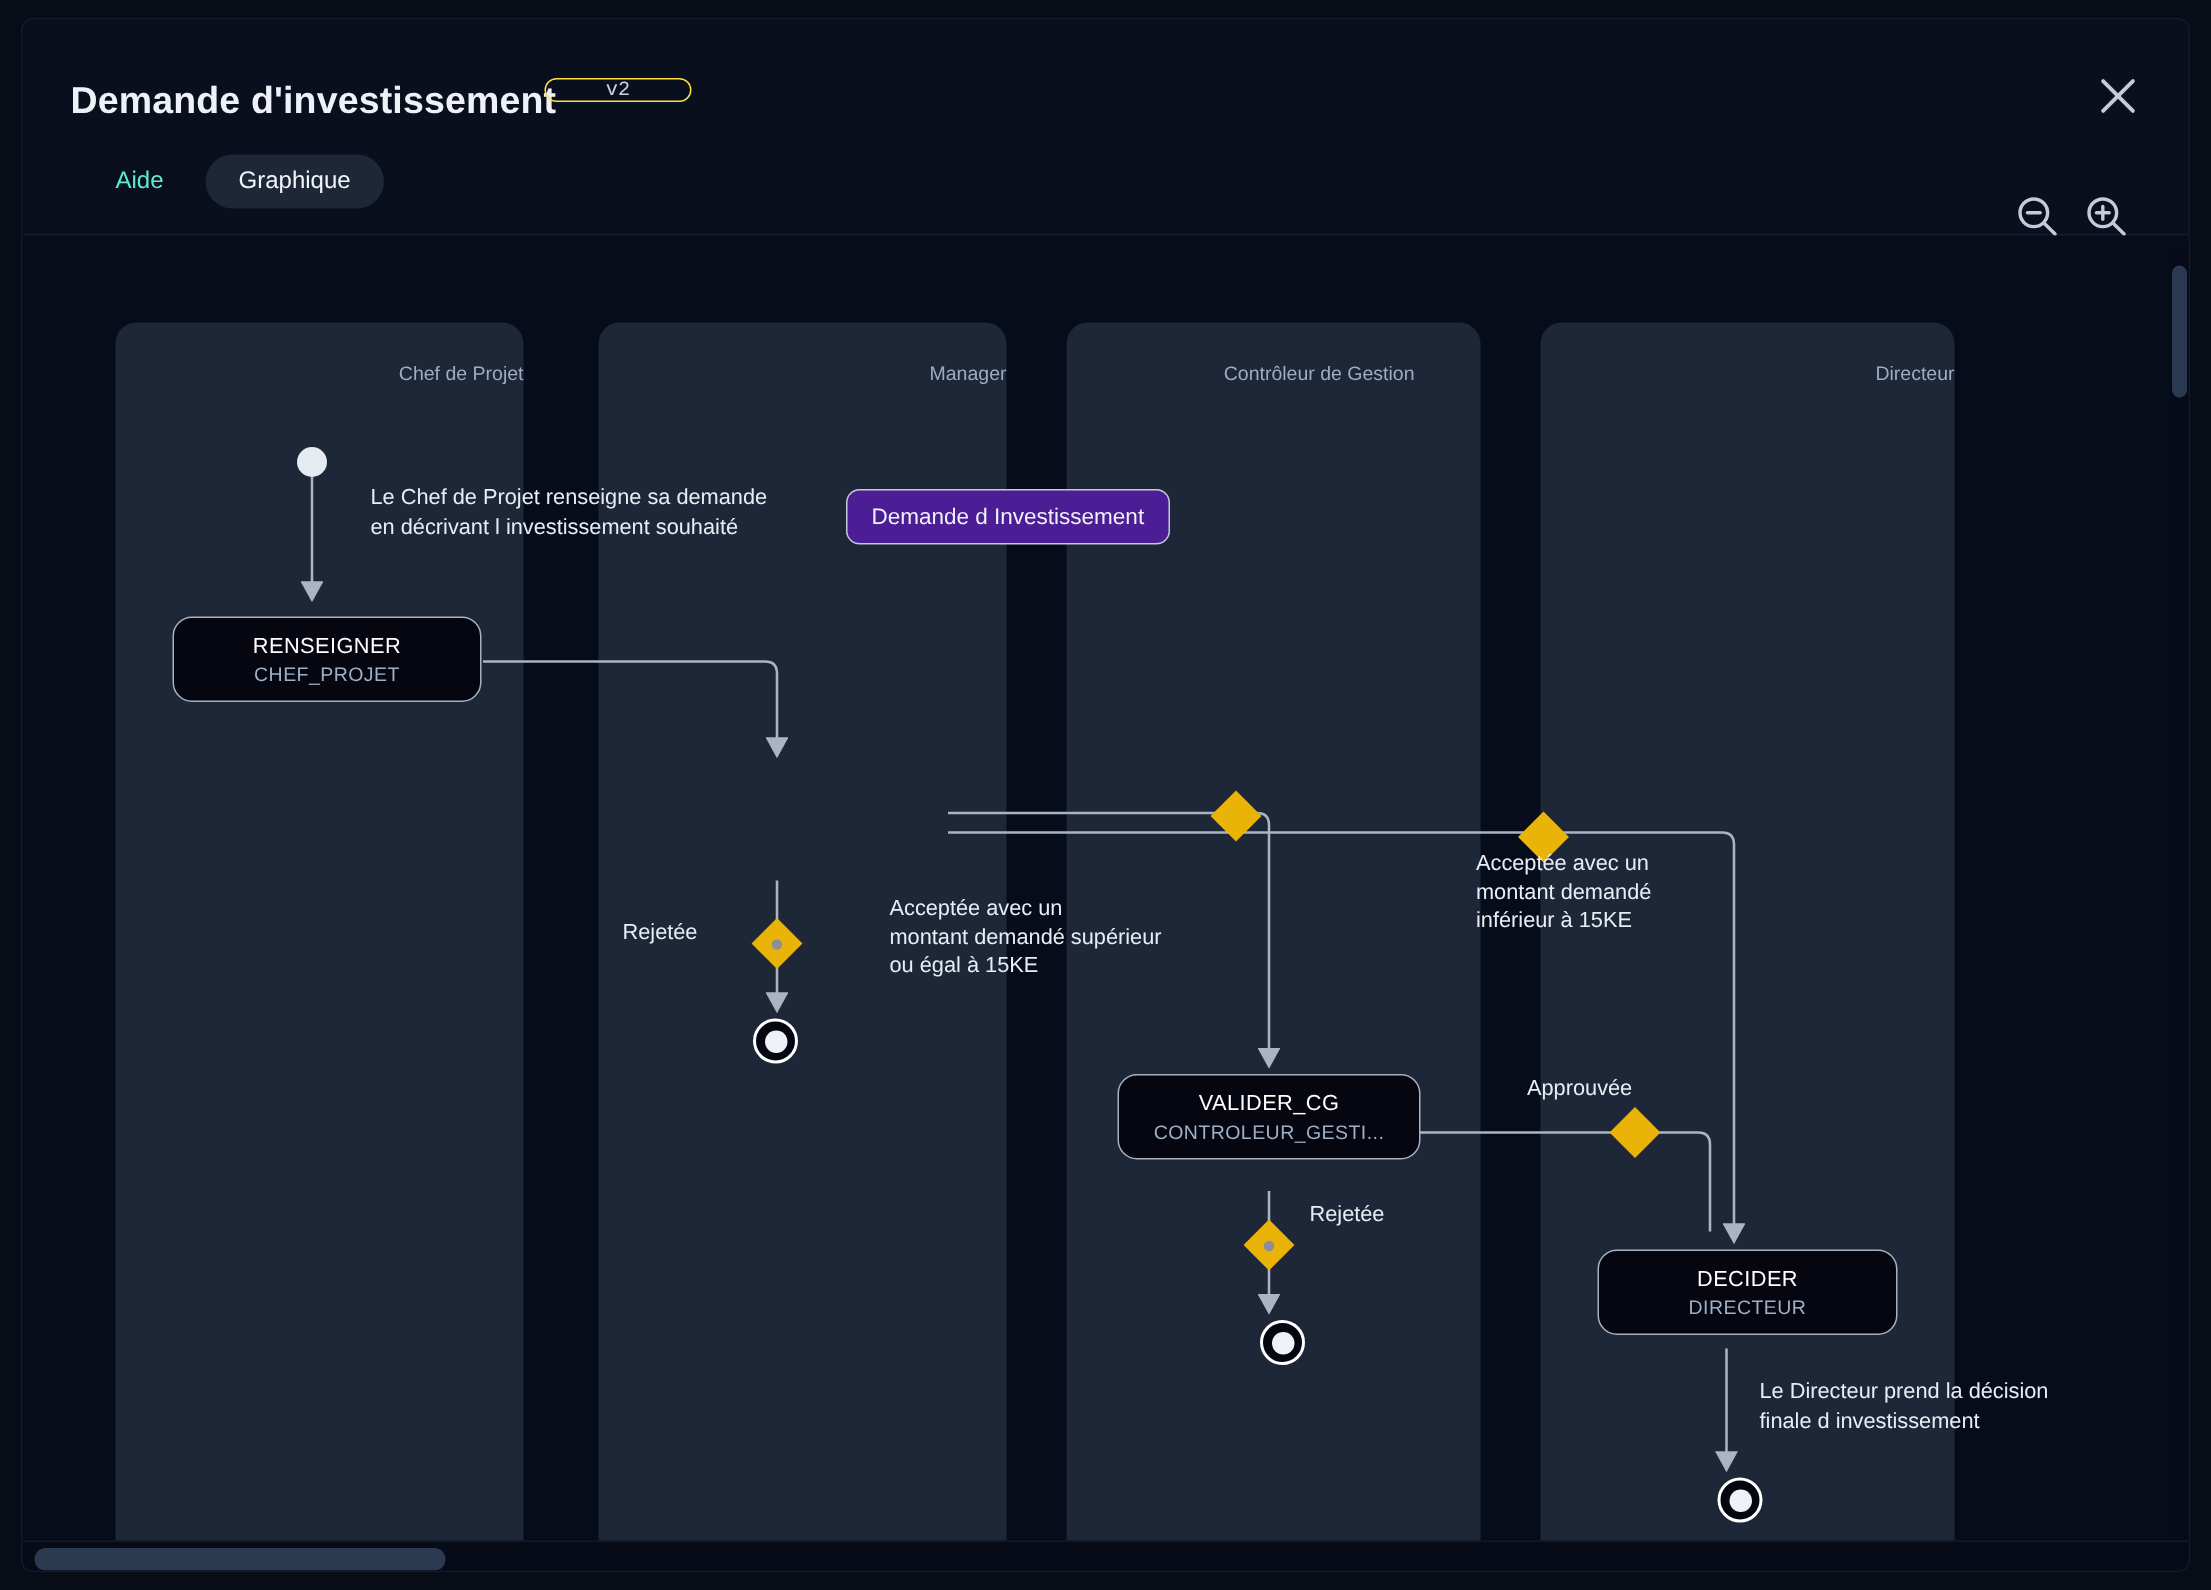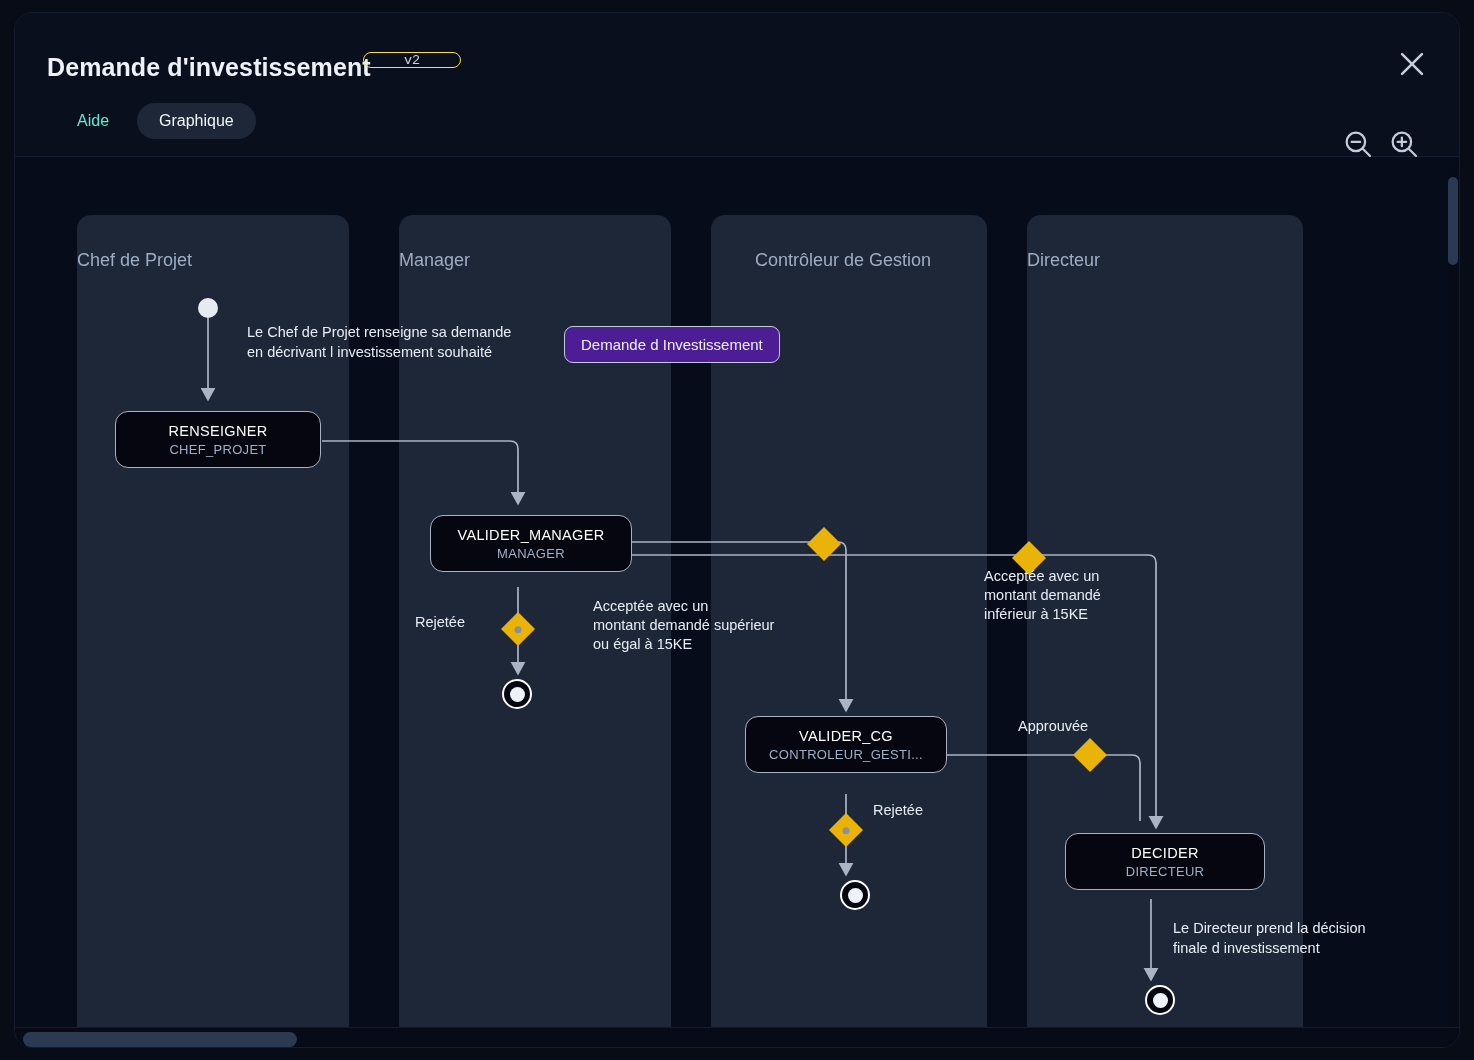--- a/index.html
+++ b/index.html
@@ -8,21 +8,21 @@
     background: #070c17;
     font-family: "Liberation Sans", sans-serif;
     overflow: hidden;
   }
 
   #modal {
     position: absolute;
     left: 14px; top: 12px;
     width: 1446px; height: 1036px;
     background: #0a0f1d;
-    border-radius: 18px;
+    border-radius: 8px;
     border: 1px solid #141b2d;
     overflow: hidden;
   }
 
   
   #header {
     position: absolute;
     left: 0; top: 0; width: 100%; height: 144px;
     background: #0a0f1d;
     border-bottom: 1px solid #161e31;
@@ -69,22 +69,22 @@
   #stage { position: absolute; left: 0; top: 0; width: 1446px; height: 880px; }
 
   
   .lane {
     position: absolute;
     top: 58px; height: 820px;
     background: #1e2737;
     border-radius: 14px 14px 0 0;
   }
   .lane-title {
-    position: absolute; left: 0; top: 36px; width: 100%;
-    text-align: left; font-size: 18px; color: #9dadc4;
+    position: absolute; left: 0; top: 24px; width: 100%;
+    text-align: right; font-size: 13px; color: #9dadc4;
     line-height: 19px;
   }
 
   
   #edges { position: absolute; left: 0; top: 0; width: 1446px; height: 880px; pointer-events: none; }
 
   
   .task {
     position: absolute;
     background: #05060f;
@@ -256,24 +256,20 @@
       <div class="start-node" style="left:183px; top:141px;"></div>
 
       <div class="note" style="left:209px; top:166px;margin-left:23px;">Le Chef de Projet renseigne sa demande
 en décrivant l investissement souhaité</div>
 
       <div class="task" style="left:100px; top:254px; width:206px; height:57px;">
         <div class="task-title">RENSEIGNER</div>
         <div class="task-sub">CHEF_PROJET</div>
       </div>
 
-      <div class="task" style="left:415px; top:358px; width:202px; height:57px;">
-        <div class="task-title">VALIDER_MANAGER</div>
-        <div class="task-sub">MANAGER</div>
-      </div>
 
       <div class="task" style="left:1050px; top:676px; width:200px; height:57px;">
         <div class="task-title">DECIDER</div>
         <div class="task-sub">DIRECTEUR</div>
       </div>
 
       <div class="task" style="left:730px; top:559px; width:202px; height:57px;">
         <div class="task-title">VALIDER_CG</div>
         <div class="task-sub">CONTROLEUR_GESTI...</div>
       </div>

